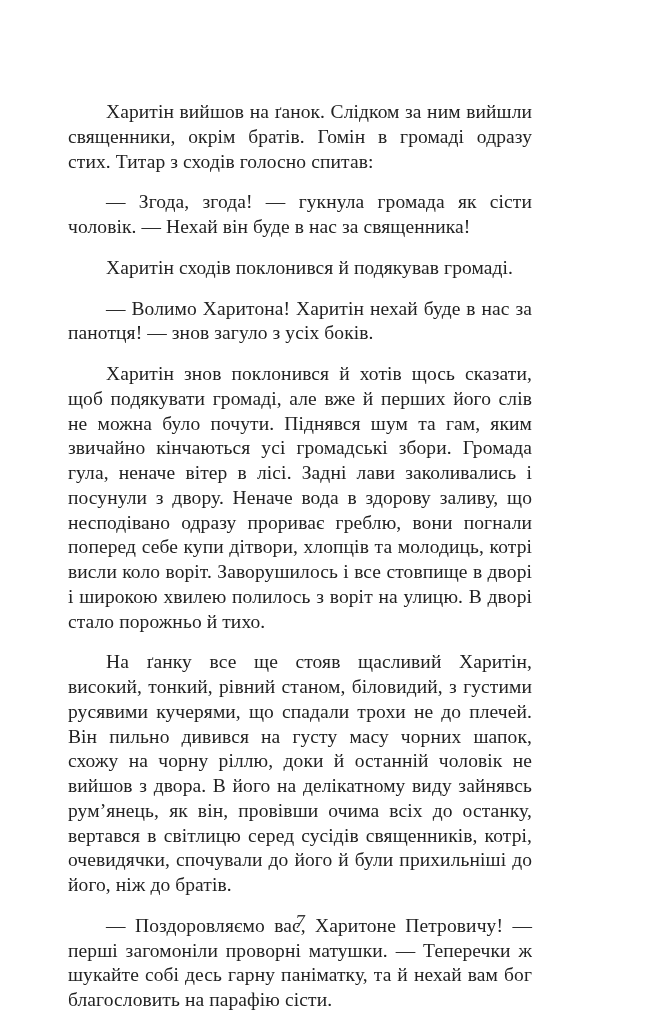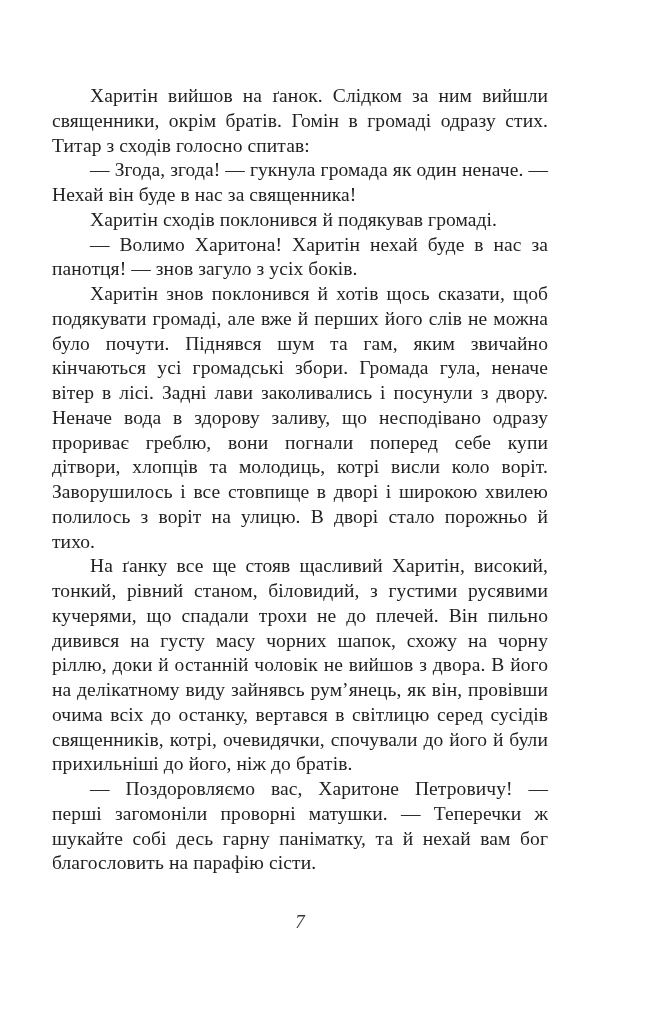--- a/index.html
+++ b/index.html
@@ -22,42 +22,42 @@
       top: 84px;
       width: 496px;
       font-size: 19.5px;
       line-height: 24.75px;
       text-align: justify;
       letter-spacing: 0.1px;
       hyphens: auto;
       -webkit-hyphens: auto;
     }
     .text-block p {
-      margin: 0;
+      margin: 16px;
       padding: 0;
       text-indent: 38px;
     }
     .page-number {
       position: absolute;
       left: 52px;
       top: 911px;
       width: 496px;
       text-align: center;
       font-size: 19px;
       font-style: italic;
       color: #3a3a3a;
     }
   </style>
 </head>
 <body>
 
 <div class="page">
   <div class="text-block">
     <p>Харитін вийшов на ґанок. Слідком за ним вийшли священники, окрім братів. Гомін в громаді одразу стих. Титар з сходів голосно спитав:</p>
-    <p>— Згода, згода! — гукнула громада як один неначе. — Нехай він буде в нас за священника!</p>
+    <p>— Згода, згода! — гукнула громада як сісти чоловік. — Нехай він буде в нас за священника!</p>
     <p>Харитін сходів поклонився й подякував громаді.</p>
     <p>— Волимо Харитона! Харитін нехай буде в нас за панотця! — знов загуло з усіх боків.</p>
     <p>Харитін знов поклонився й хотів щось сказати, щоб подякувати громаді, але вже й перших його слів не можна було почути. Піднявся шум та гам, яким звичайно кінчаються усі громадські збори. Громада гула, неначе вітер в лісі. Задні лави заколивались і посунули з двору. Неначе вода в здорову заливу, що несподівано одразу прориває греблю, вони погнали поперед себе купи дітвори, хлопців та молодиць, котрі висли коло воріт. Заворушилось і все стовпище в дворі і широкою хвилею полилось з воріт на улицю. В дворі стало порожньо й тихо.</p>
     <p>На ґанку все ще стояв щасливий Харитін, високий, тонкий, рівний станом, біловидий, з густими русявими кучерями, що спадали трохи не до плечей. Він пильно дивився на густу масу чорних шапок, схожу на чорну ріллю, доки й останній чоловік не вийшов з двора. В його на делікатному виду зайнявсь рум’янець, як він, провівши очима всіх до останку, вертався в світлицю серед сусідів священників, котрі, очевидячки, спочували до його й були прихильніші до його, ніж до братів.</p>
     <p>— Поздоровляємо вас, Харитоне Петровичу! — перші загомоніли проворні матушки. — Теперечки ж шукайте собі десь гарну паніматку, та й нехай вам бог благословить на парафію сісти.</p>
   </div>
   <div class="page-number">7</div>
 </div>
 
 </body></html>

